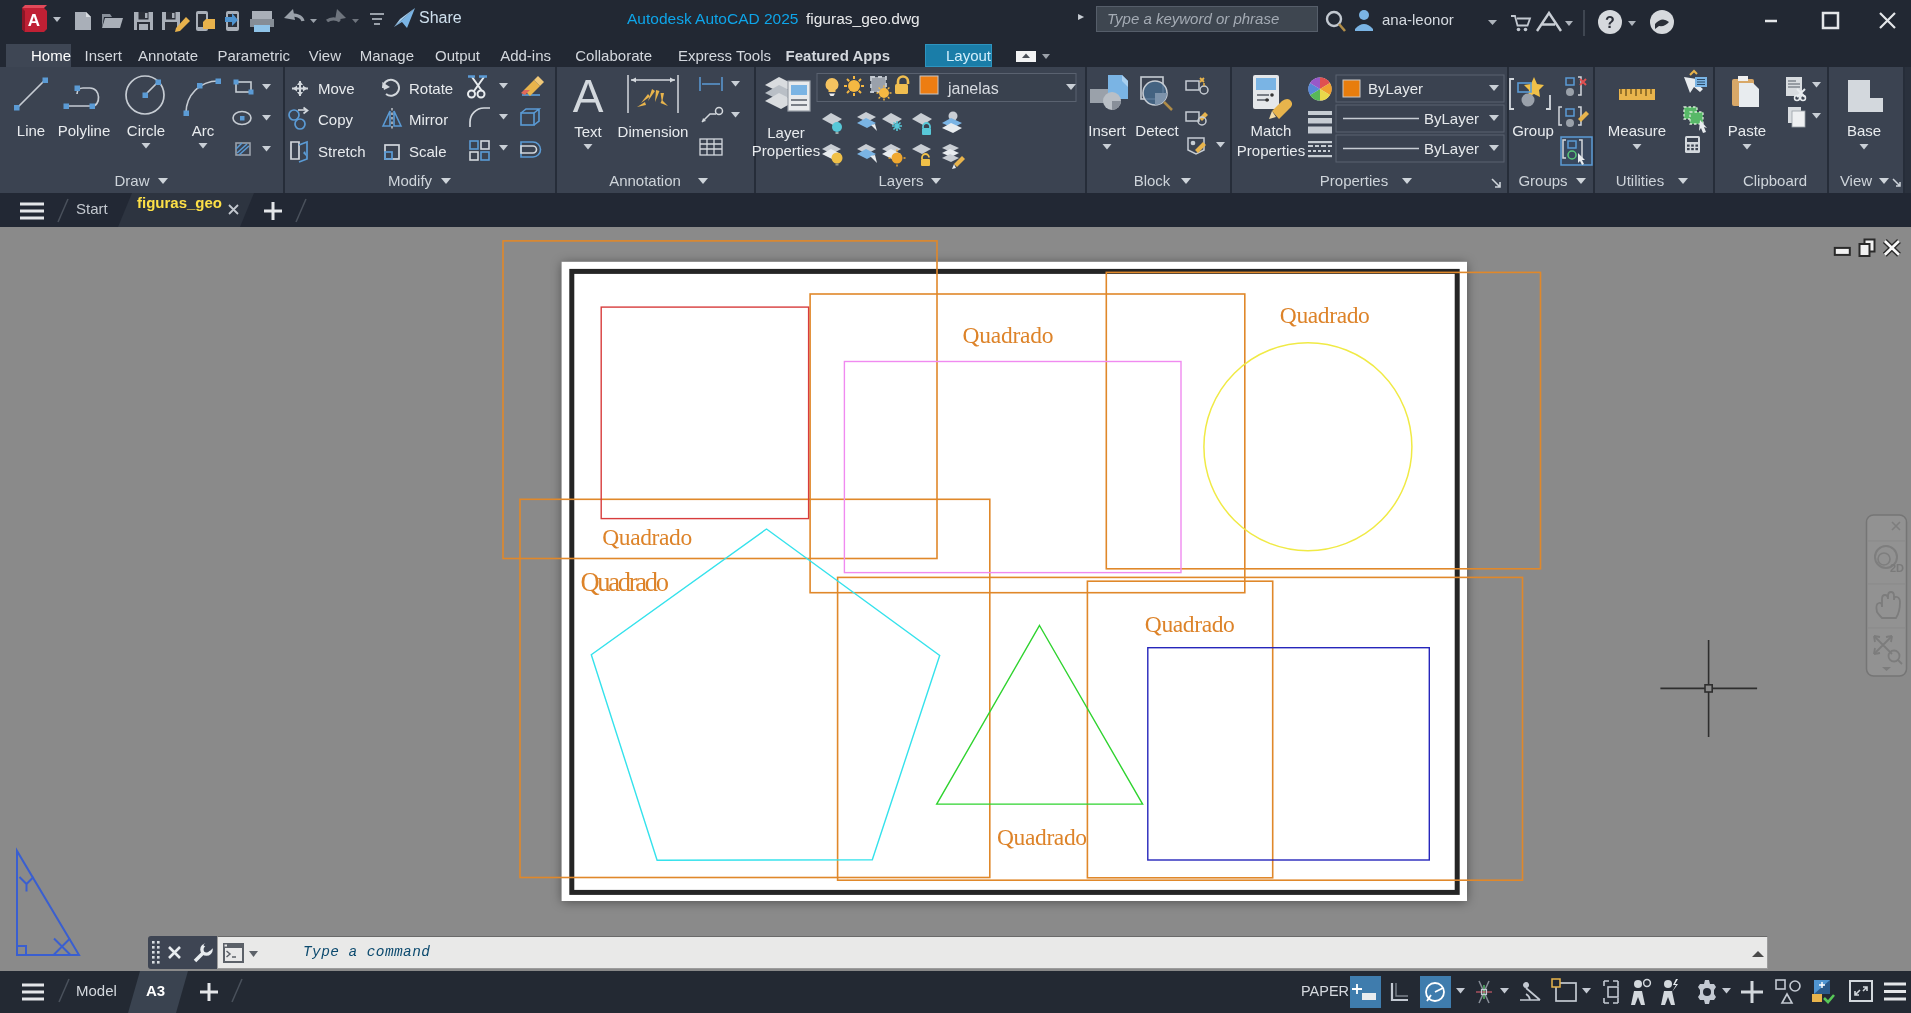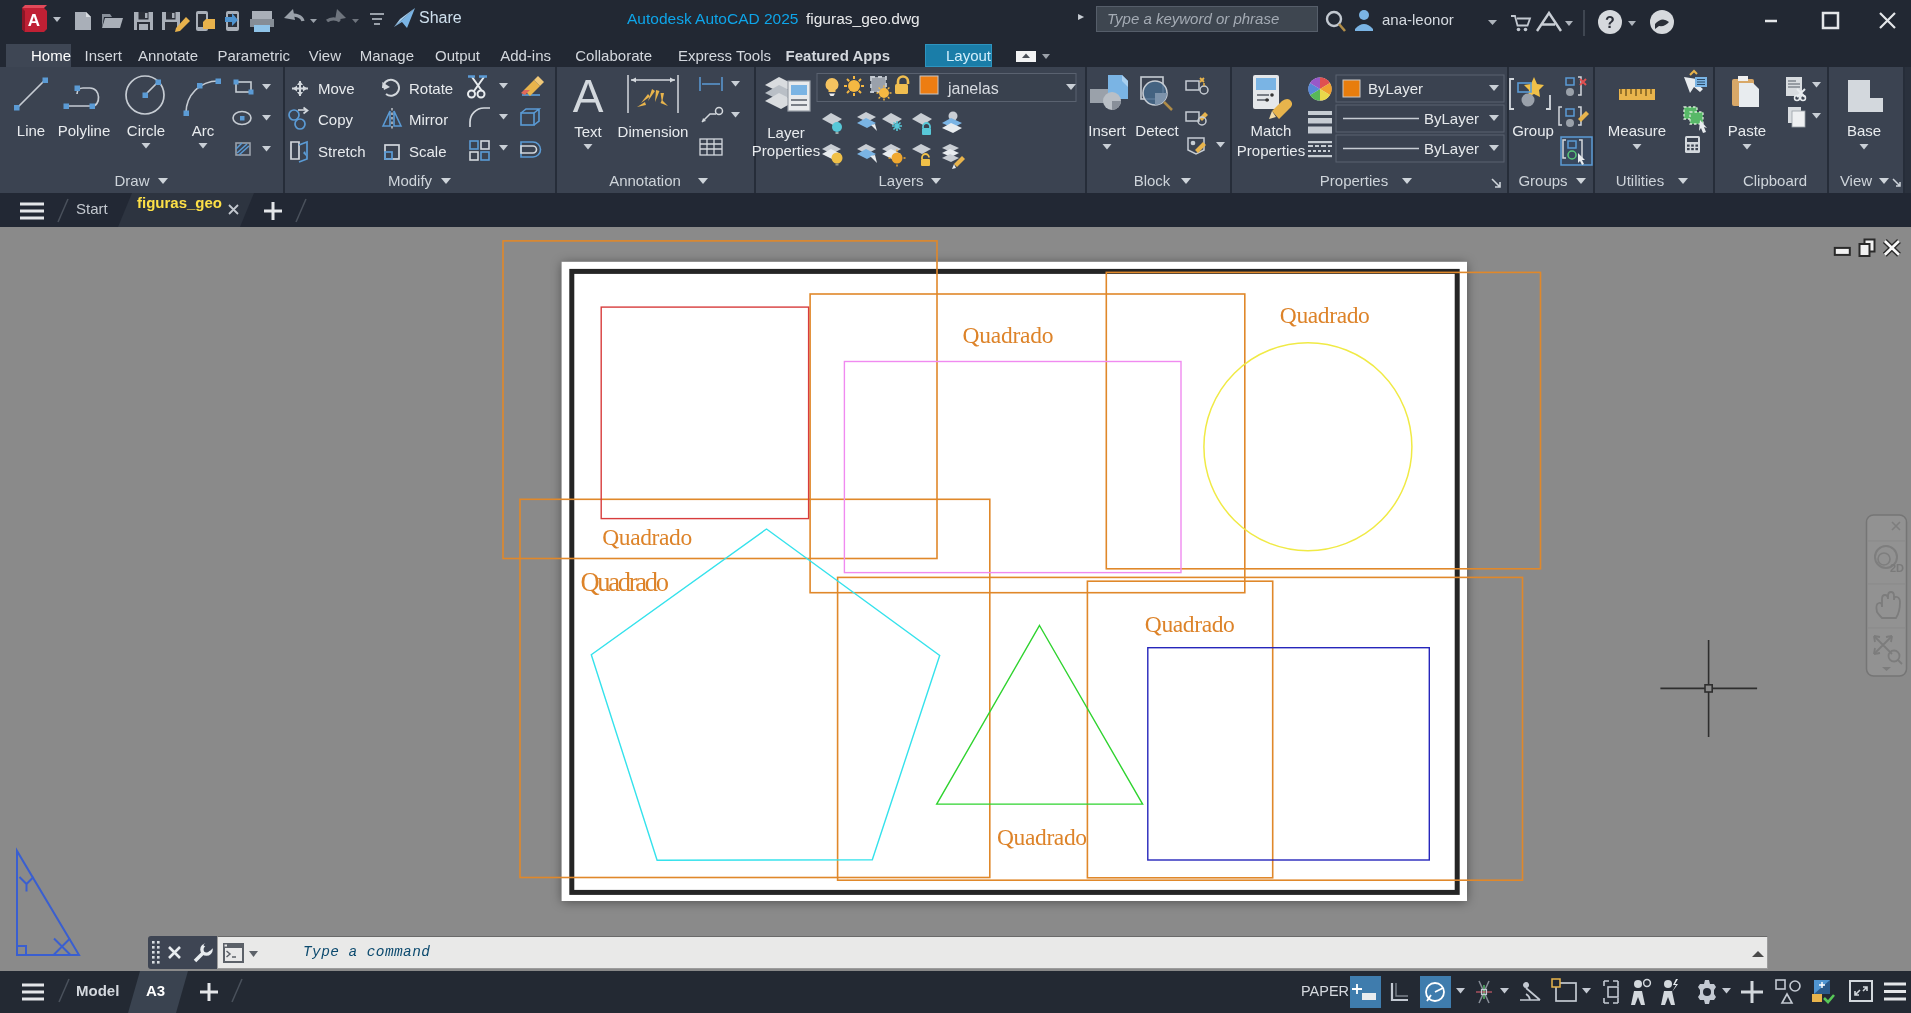--- a/index.html
+++ b/index.html
@@ -702,21 +702,21 @@
     </div>
   </div>
 </div>
 <div id="statusbar">
   <svg class="abs" style="left:21px;top:11px" width="24" height="20" viewBox="0 0 24 20">
       <path d="M1,3 l22,0 M1,10 l22,0 M1,17 l22,0" stroke="#e4e6e9" stroke-width="3"></path>
     </svg>
   <svg class="abs" style="left:57px;top:6px" width="14" height="26" viewBox="0 0 14 26">
       <path d="M12,2 L2,25" stroke="#4a515c" stroke-width="1.5"></path>
     </svg>
-  <span class="abs" style="left:76px;top:11px;font-size:15px;color:#d4d8de;font-weight:bold;">Model</span>
+  <span class="abs" style="left:76px;top:11px;font-size:15px;color:#d4d8de;">Model</span>
   <div class="abs" style="left:128px;top:0;width:60px;height:42px;background:#3a4350;clip-path:polygon(12px 0,60px 0,48px 42px,0 42px);">
     <span class="abs" style="left:18px;top:11px;font-size:15px;font-weight:bold;color:#fff;">A3</span>
   </div>
   <svg class="abs" style="left:198px;top:10px" width="22" height="22" viewBox="0 0 22 22">
       <path d="M11,2 l0,18 M2,11 l18,0" stroke="#e4e6e9" stroke-width="3"></path>
     </svg>
   <svg class="abs" style="left:230px;top:6px" width="14" height="26" viewBox="0 0 14 26">
       <path d="M12,2 L2,25" stroke="#4a515c" stroke-width="1.5"></path>
     </svg>
   <span class="abs" style="left:1301px;top:12px;font-size:14.5px;color:#d4d8de;">PAPER</span>

